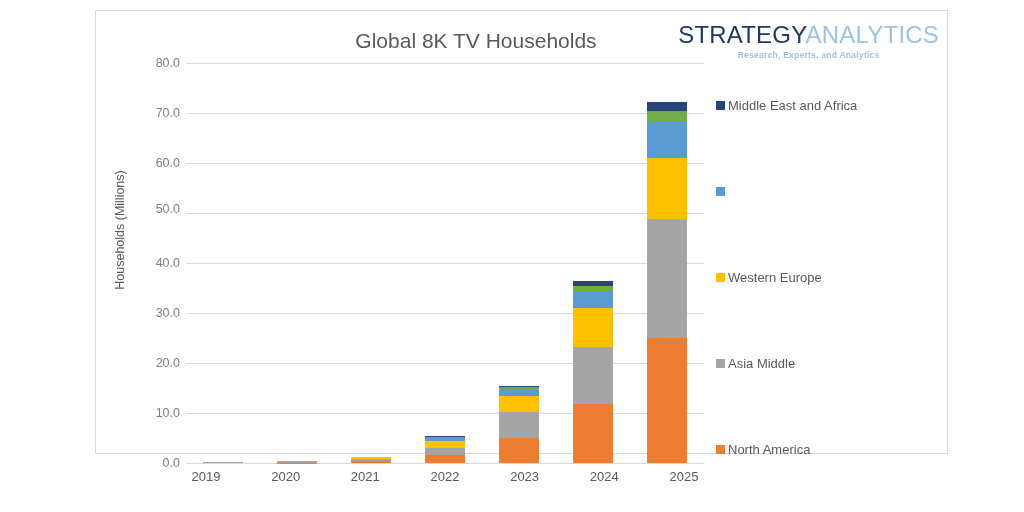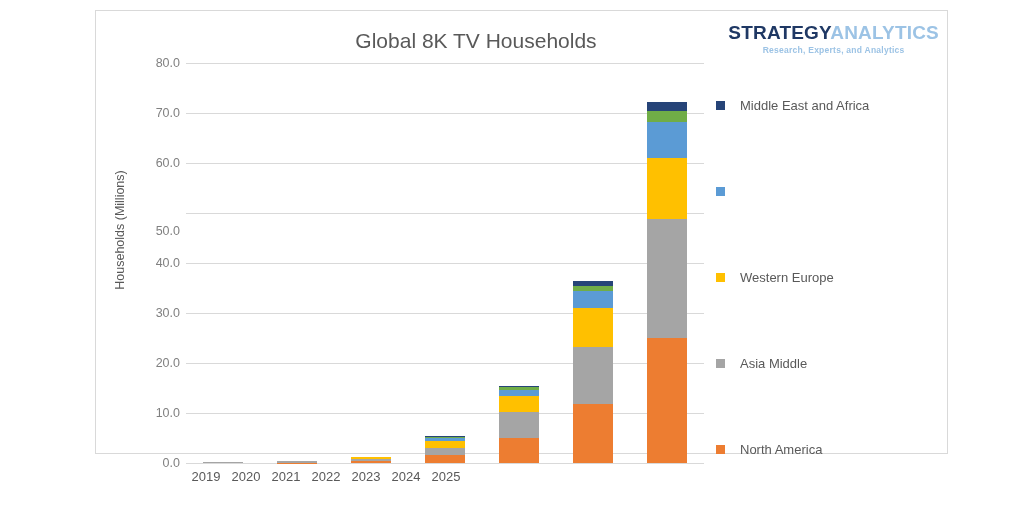--- a/index.html
+++ b/index.html
@@ -26,22 +26,22 @@
     color:#595959;
     white-space:nowrap;
   }
   #brand-logo{
     position:absolute;
     right:8px; top:12px;
     text-align:center;
     line-height:1;
   }
   #brand-wordmark{
-    font-size:19px;
-    font-weight:bold;
+    font-size:24px;
+    font-weight:normal;
     letter-spacing:.2px;
     white-space:nowrap;
   }
   #brand-strategy{color:#1f3864;}
   #brand-analytics{color:#9cc3e5;}
   #brand-tagline{
     margin-top:4px;
     font-size:8.5px;
     font-weight:bold;
     color:#9cc3e5;
@@ -109,41 +109,41 @@
     display:flex;
     flex-direction:column;
     justify-content:flex-end;
   }
   .seg{width:100%;}
   #x-labels{
     position:absolute;
     left:90px; top:458px;
     width:518px;
     display:flex;
-    justify-content:flex-start;
+    justify-content:space-between;
   }
   .x-label{
     width:40px;
     text-align:center;
     font-size:13px;
     color:#595959;
   }
   
   #legend{
     position:absolute;
     left:620px; top:86px;
     width:228px; height:360px;
     display:flex;
     flex-direction:column;
     justify-content:space-between;
   }
   .legend-item{
     display:flex;
     align-items:center;
-    gap:15px;
+    gap:3px;
     height:16px;
   }
   .legend-swatch{
     width:9px; height:9px;
     flex:0 0 auto;
   }
   .legend-label{
     font-size:13px;
     color:#595959;
     white-space:nowrap;
@@ -162,21 +162,21 @@
   </div>
 
   <div id="plot-wrap">
     <div id="y-axis-title">Households (Millions)</div>
     <div id="y-ticks">
         <div class="y-tick" style="top: 400px;">0.0</div>
         <div class="y-tick" style="top: 350px;">10.0</div>
         <div class="y-tick" style="top: 300px;">20.0</div>
         <div class="y-tick" style="top: 250px;">30.0</div>
         <div class="y-tick" style="top: 200px;">40.0</div>
-        <div class="y-tick" style="top: 168px;">50.0</div>
+        <div class="y-tick" style="top: 146px;">50.0</div>
         <div class="y-tick" style="top: 100px;">60.0</div>
         <div class="y-tick" style="top: 50px;">70.0</div>
         <div class="y-tick" style="top: 0px;">80.0</div>
       </div>
     <div id="grid">
         <div class="gridline" style="top: 400px;"></div>
         <div class="gridline" style="top: 350px;"></div>
         <div class="gridline" style="top: 300px;"></div>
         <div class="gridline" style="top: 250px;"></div>
         <div class="gridline" style="top: 200px;"></div>

